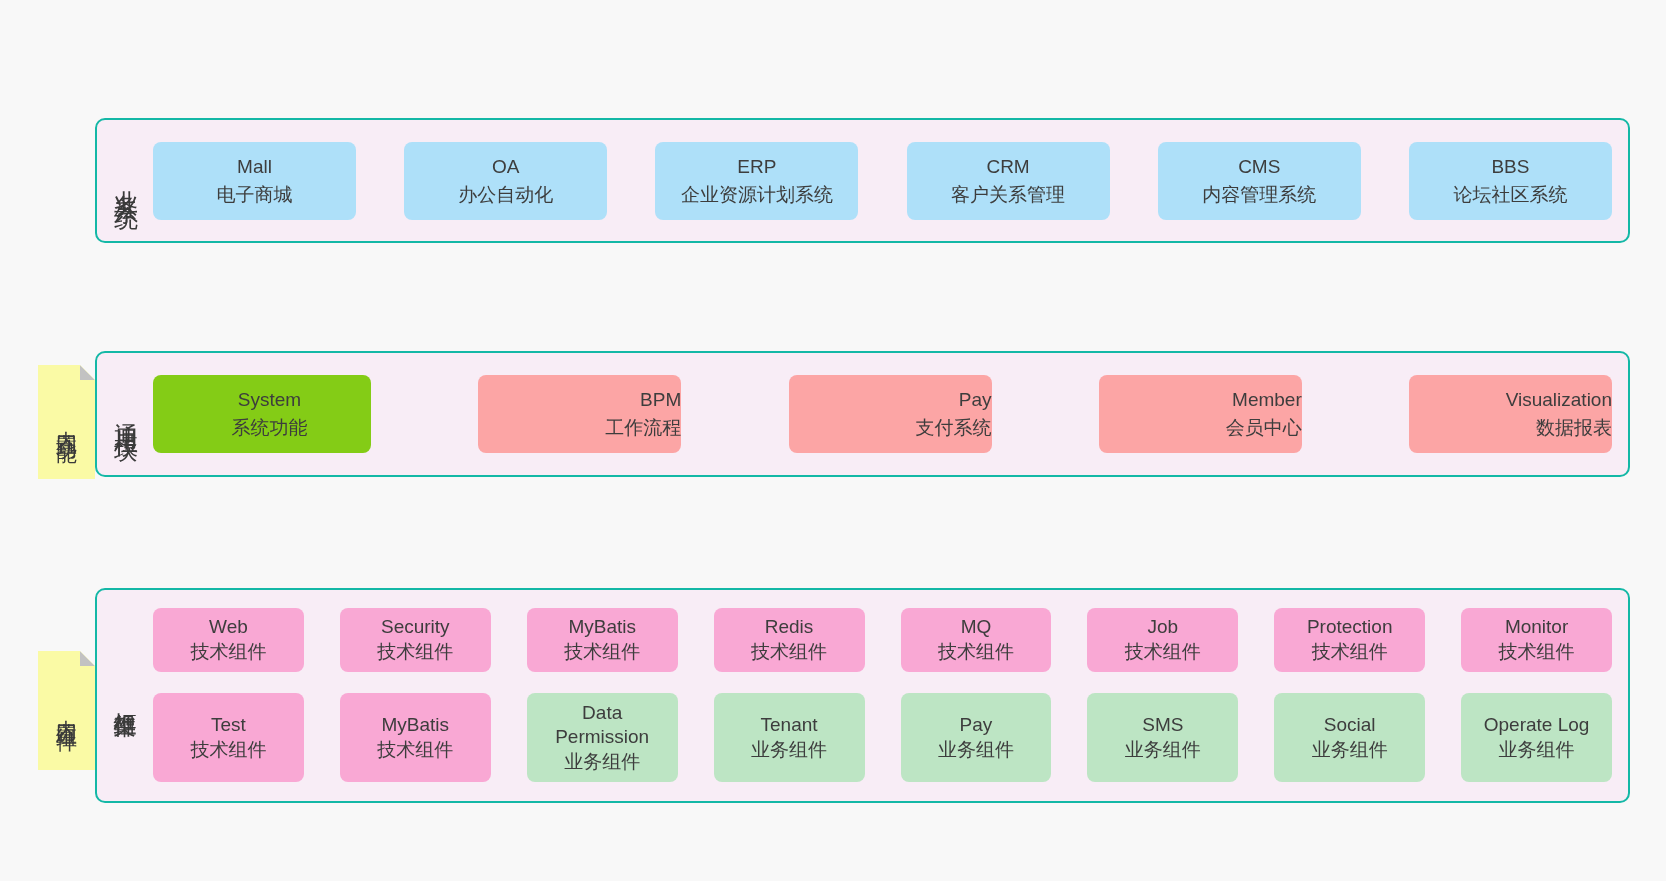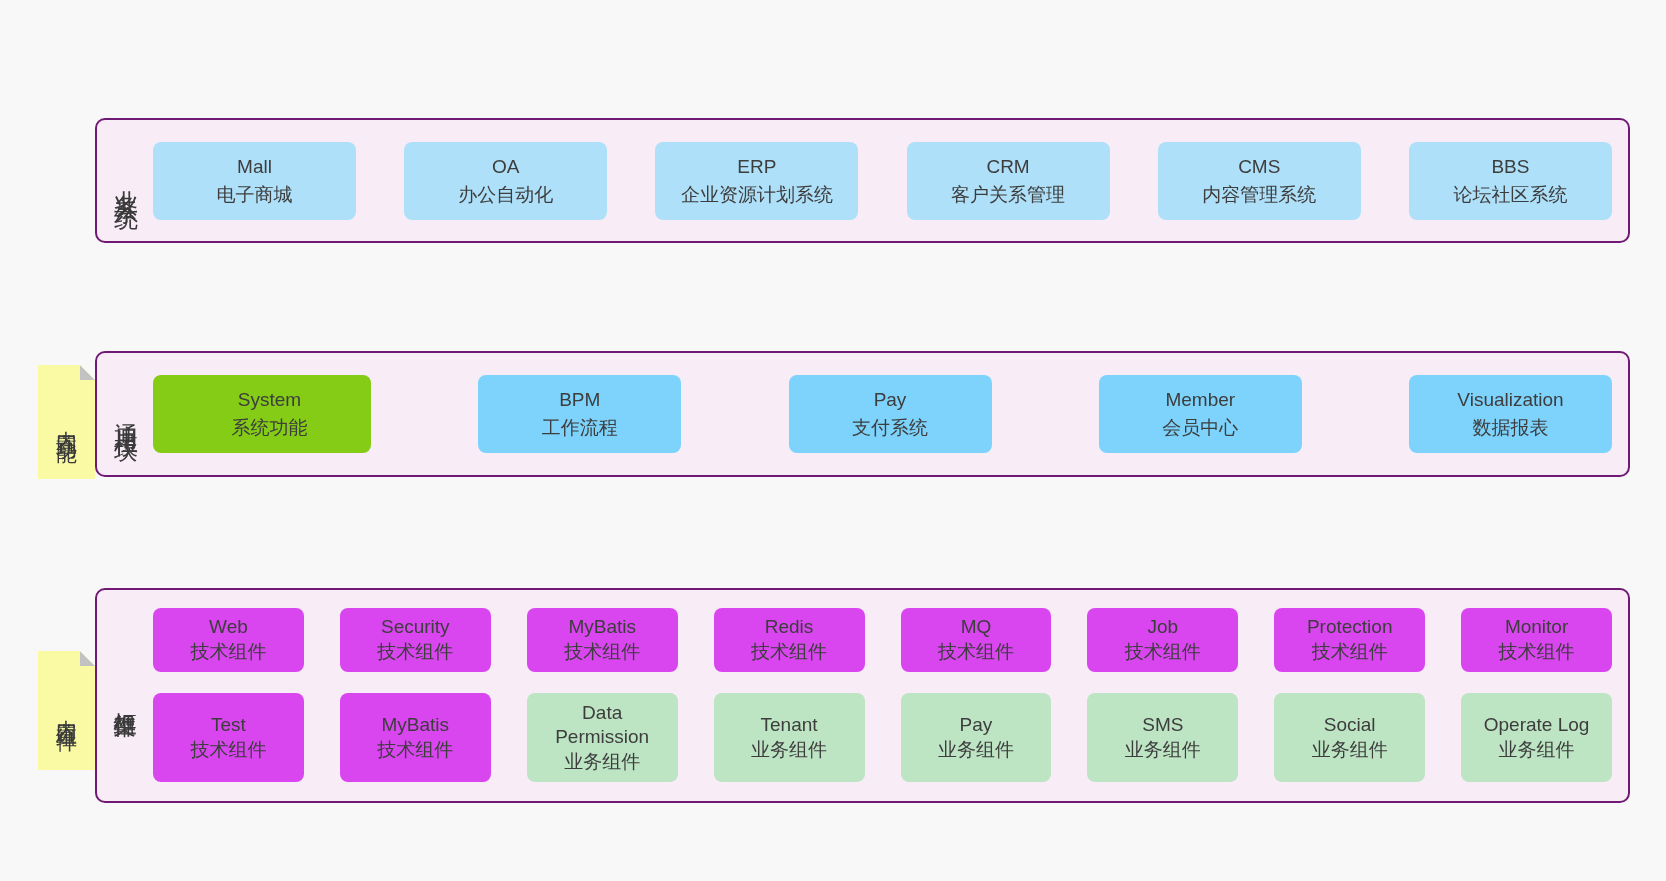--- a/index.html
+++ b/index.html
@@ -8,21 +8,21 @@
     background:#f8f8f8;
     font-family:"Liberation Sans","DejaVu Sans",sans-serif;
     color:#3d3d3d;
   }
   .stage{position:absolute;inset:0;}
 
   
   .layer{
     position:absolute;
     background:#f8edf6;
-    border:2px solid #701a75;
+    border:2px solid #14b8a6;
     border-radius:10px;
     box-sizing:border-box;
   }
   .layer-top{left:95px;top:118px;width:1535px;height:125px;}
   .layer-middle{left:95px;top:351px;width:1535px;height:126px;}
   .layer-bottom{left:95px;top:588px;width:1535px;height:215px;}
 
   .vlabel{
     position:absolute;left:8px;top:0;bottom:0;width:42px;
     display:flex;align-items:center;justify-content:center;
@@ -43,22 +43,22 @@
 
   .box{
     width:203px;height:78px;border-radius:8px;
     display:flex;flex-direction:column;align-items:center;justify-content:center;
     text-align:center;font-size:19px;line-height:1.45;
   }
   .grid .box{width:auto;height:auto;line-height:1.3;}
   .box-name{white-space:pre-line;}
   .box[data-variant="blue"]{background:#aee0f9;}
   .box[data-variant="red"]{background:#84cc16;padding-left:15px;}
-  .box[data-variant="pink"]{background:#7dd3fc;}
-  .box[data-variant="green"]{background:#d946ef;}
+  .box[data-variant="pink"]{background:#fca5a5;align-items:flex-end;}
+  .box[data-variant="green"]{background:#f9a8d4;}
   .box[data-variant="lightgreen"]{background:#bde5c4;}
 
   
   .note{
     position:absolute;width:57px;background:#fafaa5;
     clip-path:polygon(0 0,calc(100% - 15px) 0,100% 15px,100% 100%,0 100%);
     display:flex;align-items:center;justify-content:center;
   }
   .note-middle{left:38px;top:365px;height:114px;}
   .note-bottom{left:38px;top:651px;height:119px;}

